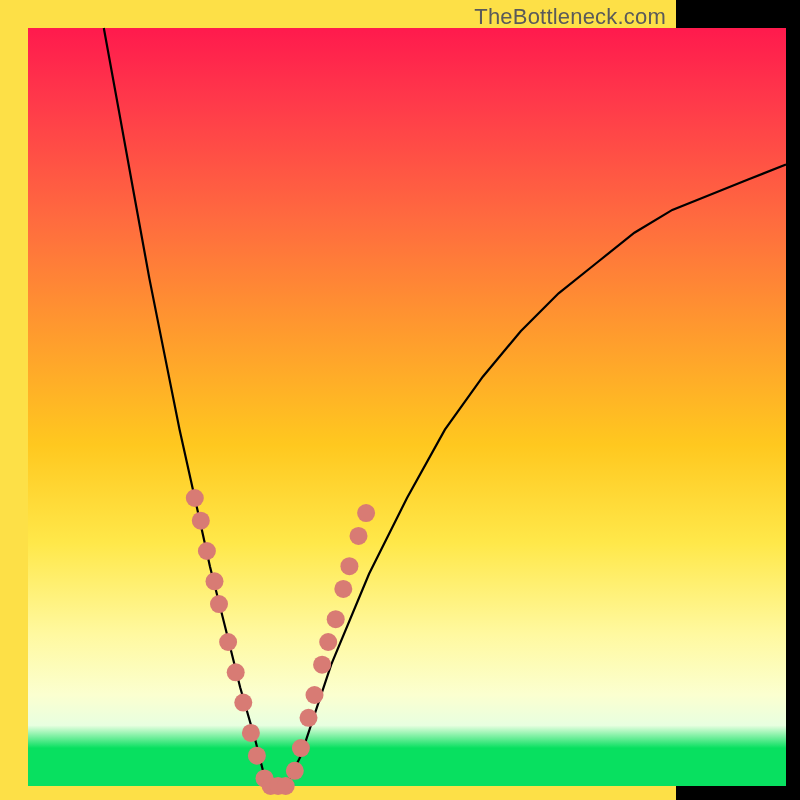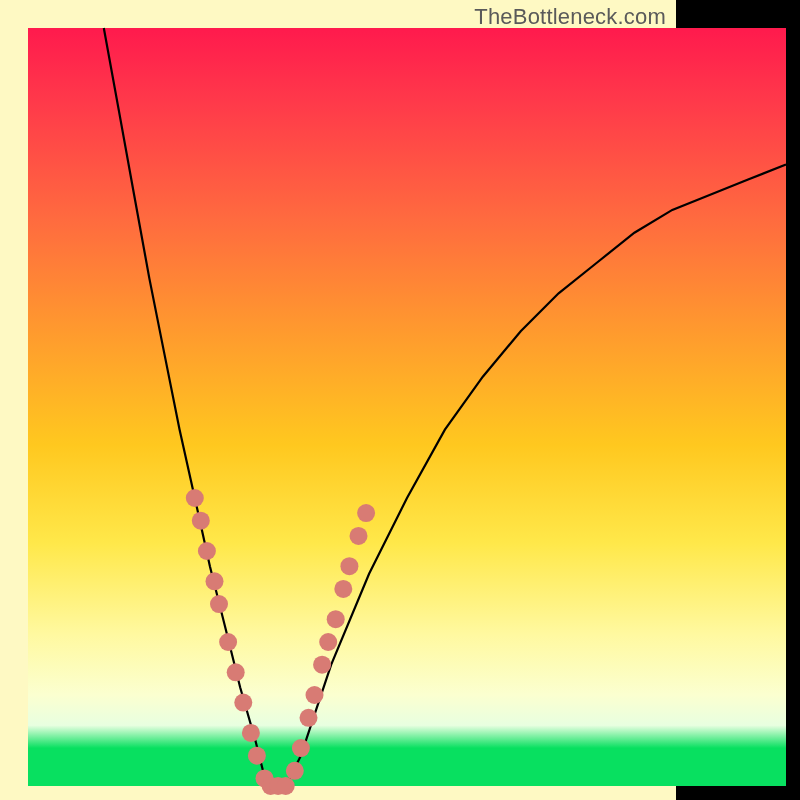--- a/index.html
+++ b/index.html
@@ -10,21 +10,21 @@
     overflow: hidden;
     background: #000;
     font-family: Arial, Helvetica, sans-serif;
   }
   .frame {
     position: absolute;
     left: 0;
     top: 0;
     width: 676px;
     height: 800px;
-    background: #fef9c3;
+    background: #fde047;
   }
   .plot-area {
     position: absolute;
     left: 28px;
     top: 28px;
     width: 758px;
     height: 758px;
     
     background: linear-gradient(
       to bottom,

